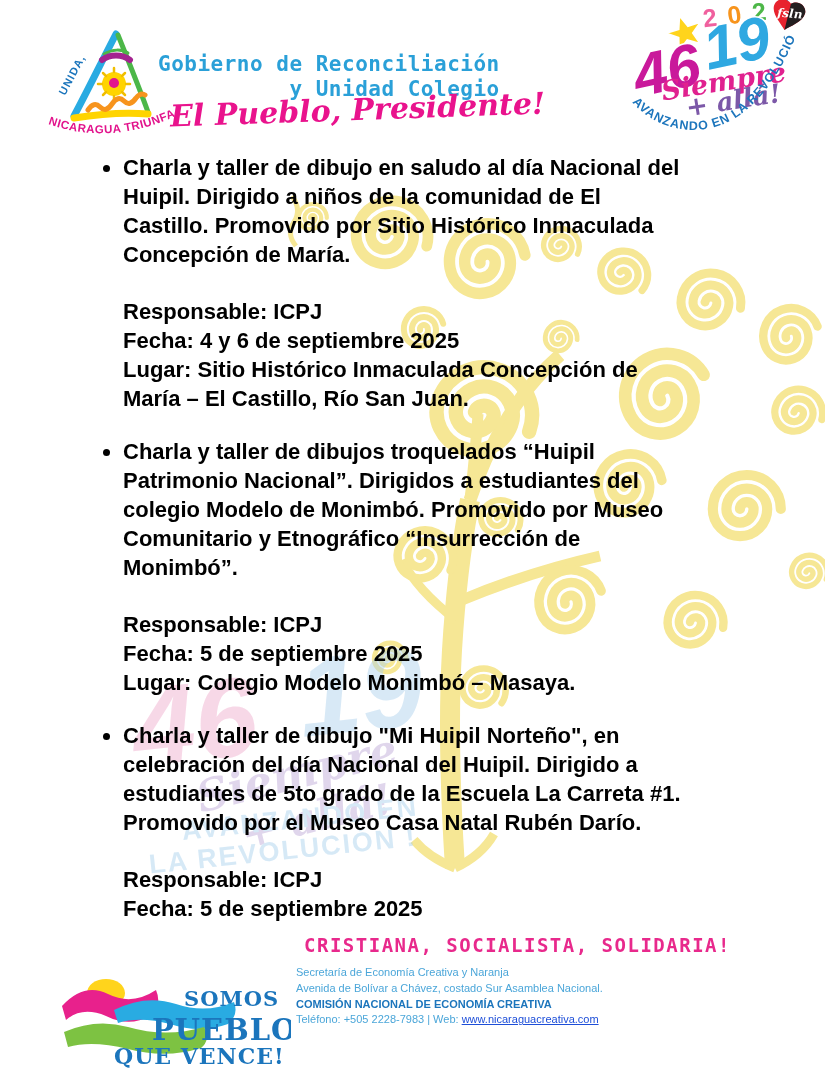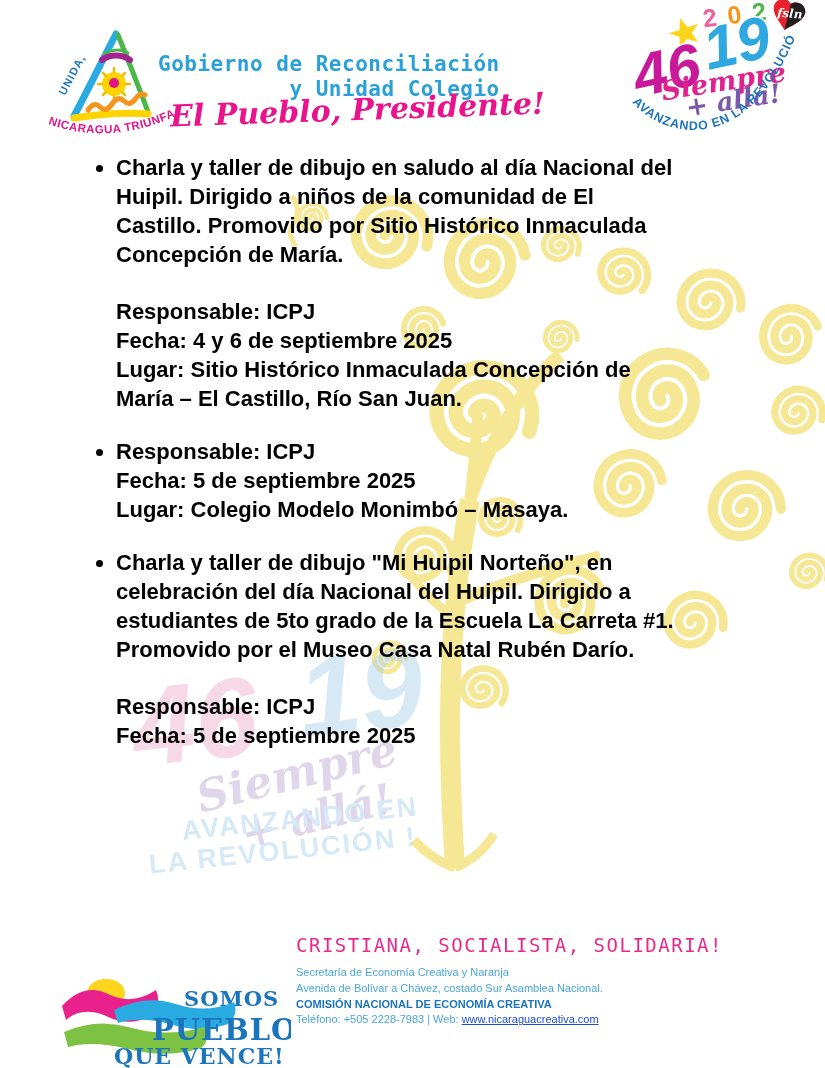--- a/index.html
+++ b/index.html
@@ -13,30 +13,30 @@
   .emblem-svg{position:absolute;left:44px;top:22px;width:140px;height:122px;}
   .gov-name{position:absolute;left:158px;top:52px;margin:0;
             font-family:"DejaVu Sans Mono",monospace;font-weight:bold;
             font-size:21px;line-height:25px;letter-spacing:0.5px;color:#2AA0D8;text-align:right;}
   .slogan{position:absolute;left:170px;top:92px;margin:0;
           font-family:"DejaVu Serif",serif;font-style:italic;font-weight:bold;
           font-size:30px;color:#E9138D;transform:rotate(-2deg);white-space:nowrap;}
   .badge-svg{position:absolute;left:606px;top:0px;width:215px;height:150px;}
 
   
-  .activities{position:absolute;left:92px;top:153px;width:648px;margin:0;padding:0 0 0 24px;
+  .activities{position:absolute;left:99px;top:153px;width:648px;margin:0;padding:0 0 0 24px;
               list-style:disc outside;color:#000;font-weight:bold;
               font-size:22px;line-height:29px;}
   .activities li{margin:0;}
   .activities .desc{margin:0 0 28px;white-space:pre-line;}
   .activities .details{margin:11px 0 24px;white-space:pre-line;}
 
   
   .footer{position:absolute;left:296px;top:934px;width:470px;}
-  .tagline{margin:0 0 9px;font-family:"DejaVu Sans Mono",monospace;font-weight:normal;
+  .tagline{margin:0 8px 9px;font-family:"DejaVu Sans Mono",monospace;font-weight:bold;
            font-size:19px;letter-spacing:1.5px;color:#E8298C;white-space:nowrap;}
   .c-line{margin:0;font-size:11px;line-height:15.8px;color:#4BA6D9;}
   .c-bold{color:#1C75BC;font-weight:bold;}
   .weblink{color:#1d4ed8;text-decoration:underline;cursor:pointer;}
   .somos-svg{position:absolute;left:56px;top:976px;width:235px;height:92px;}
 </style>
 </head>
 <body>
 
 <div class="page">
@@ -169,20 +169,25 @@
         <p class="desc">Charla y taller de dibujo en saludo al día Nacional del
 Huipil. Dirigido a niños de la comunidad de El
 Castillo. Promovido por Sitio Histórico Inmaculada
 Concepción de María.</p>
         <p class="details">Responsable: ICPJ
 Fecha: 4 y 6 de septiembre 2025
 Lugar: Sitio Histórico Inmaculada Concepción de
 María – El Castillo, Río San Juan.</p>
       </li>
       <li>
+        <p class="desc">Charla y taller de dibujos troquelados “Huipil
+Patrimonio Nacional”. Dirigidos a estudiantes del
+colegio Modelo de Monimbó. Promovido por Museo
+Comunitario y Etnográfico “Insurrección de
+Monimbó”.</p>
         <p class="details">Responsable: ICPJ
 Fecha: 5 de septiembre 2025
 Lugar: Colegio Modelo Monimbó – Masaya.</p>
       </li>
       <li>
         <p class="desc">Charla y taller de dibujo "Mi Huipil Norteño", en
 celebración del día Nacional del Huipil. Dirigido a
 estudiantes de 5to grado de la Escuela La Carreta #1.
 Promovido por el Museo Casa Natal Rubén Darío.</p>
         <p class="details">Responsable: ICPJ

